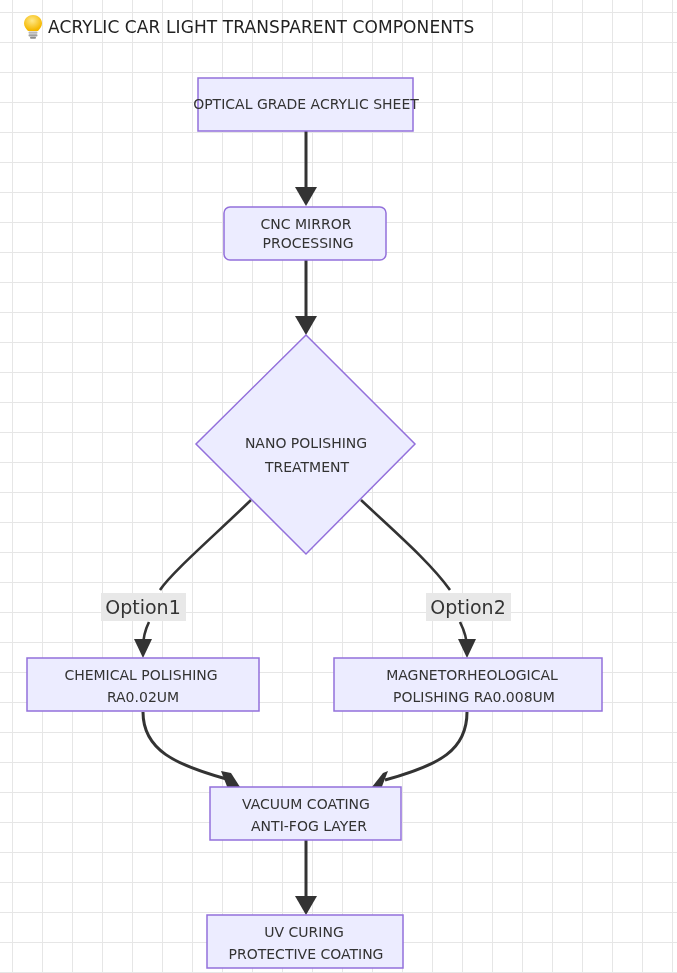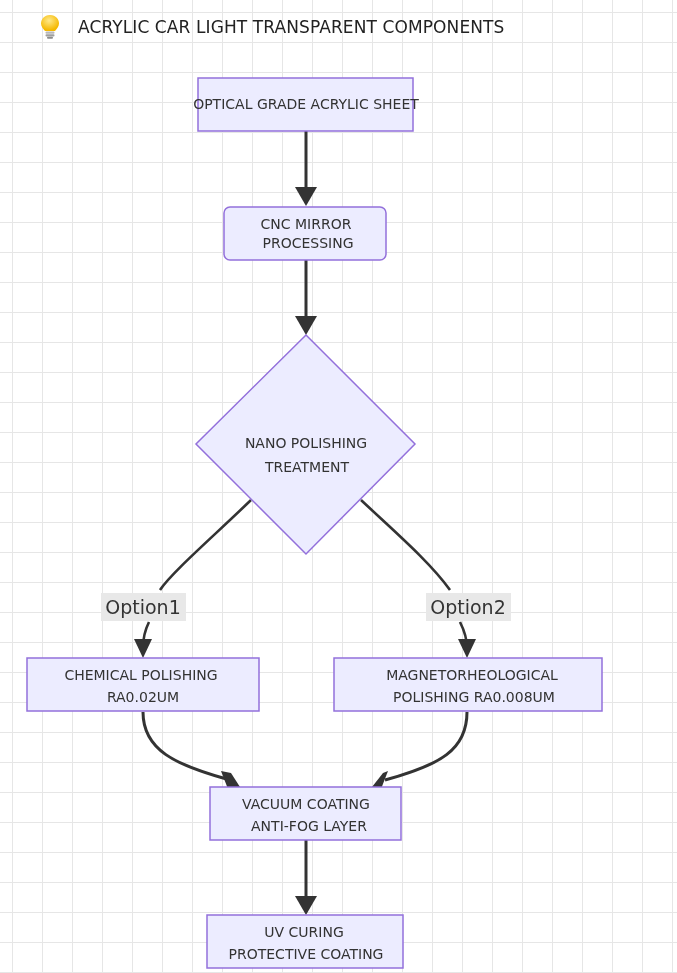--- a/index.html
+++ b/index.html
@@ -7,22 +7,22 @@
     width: 677px; height: 973px; overflow: hidden; position: relative;
     background-color: #ffffff;
     background-image:
       linear-gradient(to right, #e6e6e6 1px, transparent 1px),
       linear-gradient(to bottom, #e6e6e6 1px, transparent 1px);
     background-size: 30px 30px;
     background-position: 12px 12px;
     font-family: "DejaVu Sans", sans-serif;
   }
   .title {
-    position: absolute; left: 39px; top: 12px; height: 30px;
-    display: flex; align-items: center; gap: 17px;
+    position: absolute; left: 22px; top: 12px; height: 30px;
+    display: flex; align-items: center; gap: 4px;
     font-size: 17px; color: #222; letter-spacing: 0.1px;
     font-family: "DejaVu Sans", sans-serif;
   }
   .title .bulb { width: 22px; height: 26px; position: relative; }
   svg.diagram { position: absolute; left: 0; top: 0; }
   .node-text {
     font-family: "DejaVu Sans", sans-serif; fill: #333; font-size: 14px;
   }
   .edge-label-text { font-family: "DejaVu Sans", sans-serif; fill: #333; font-size: 19px; }
 </style>

